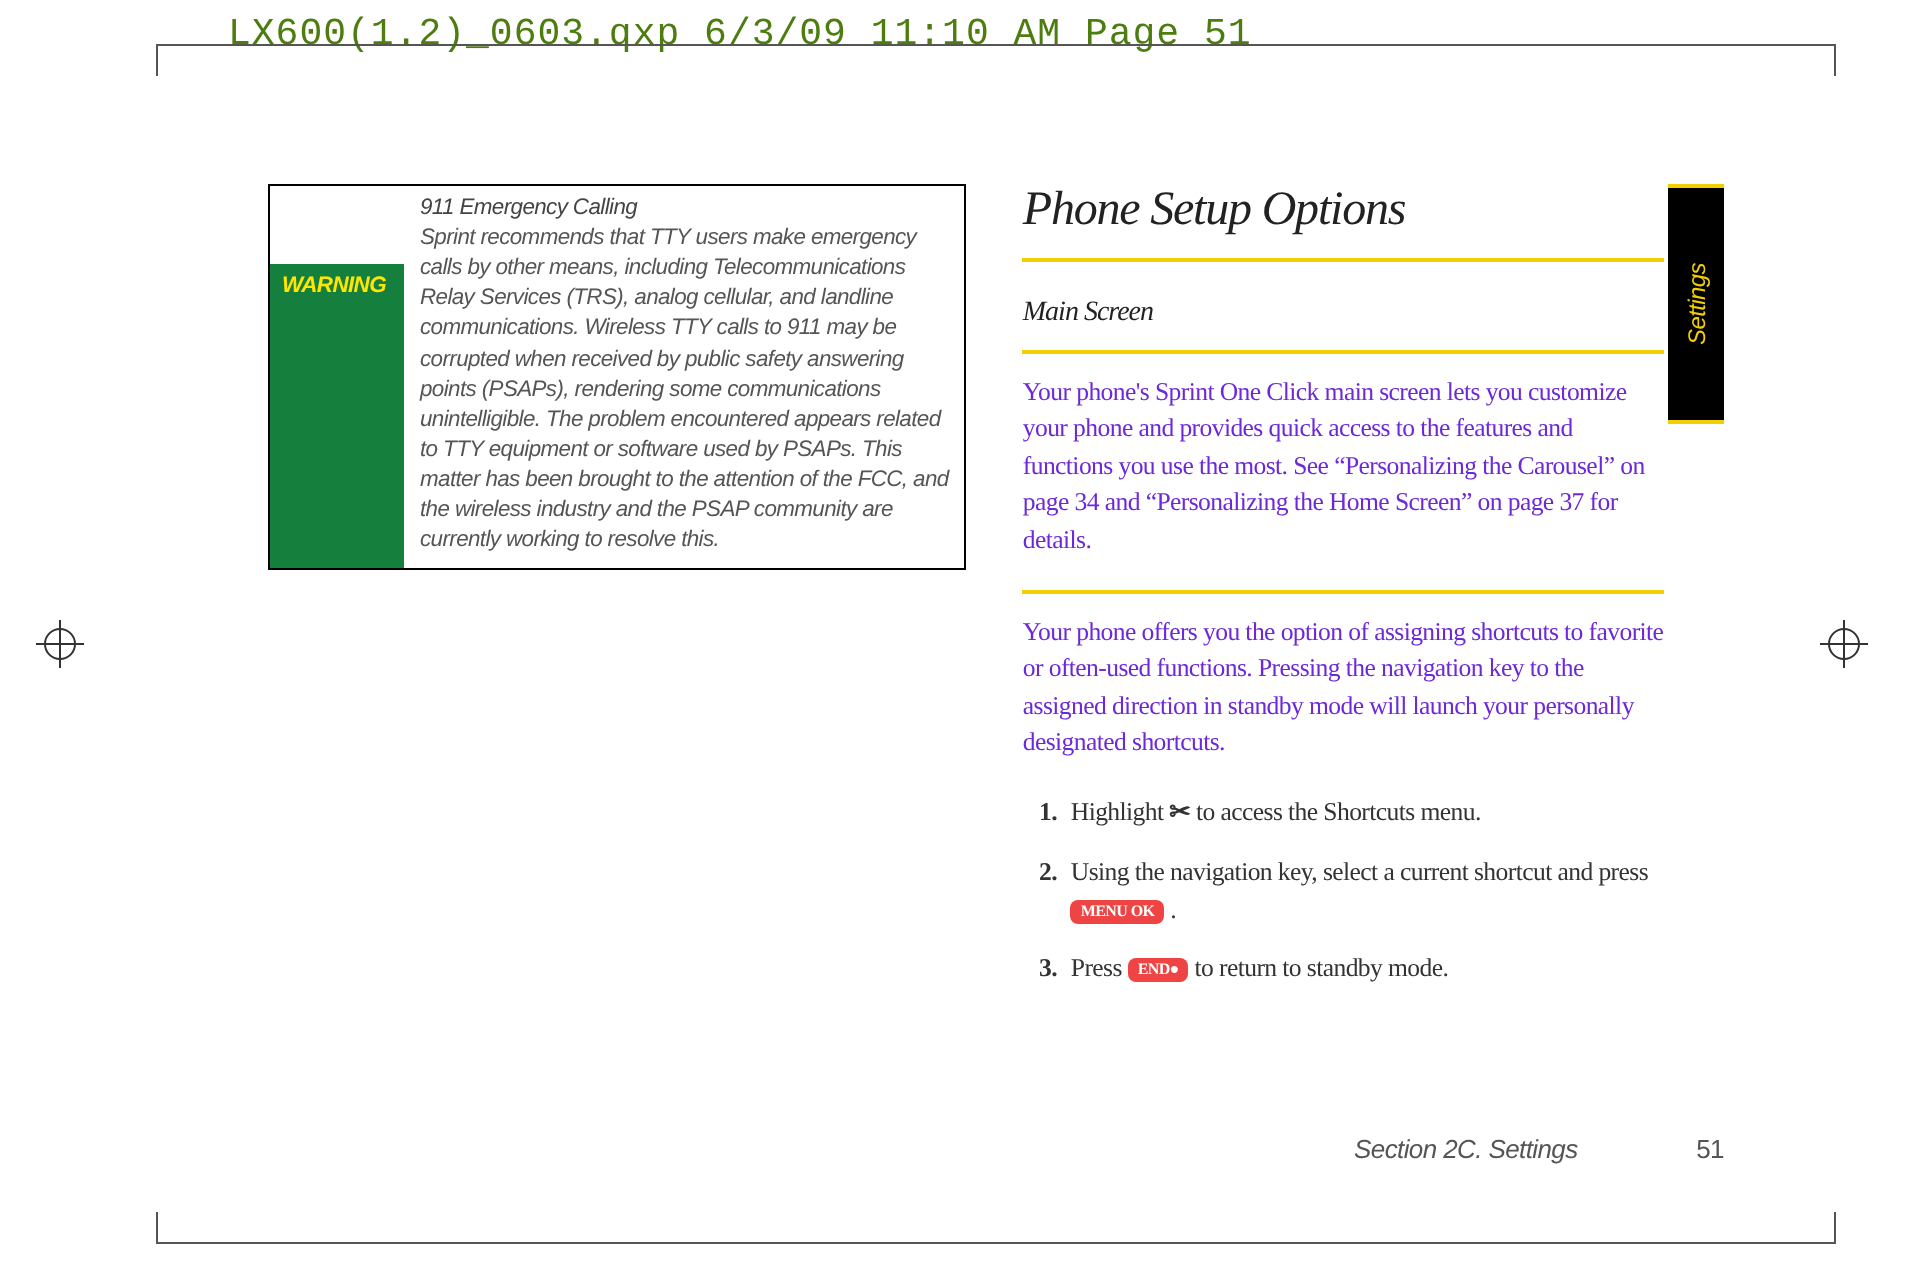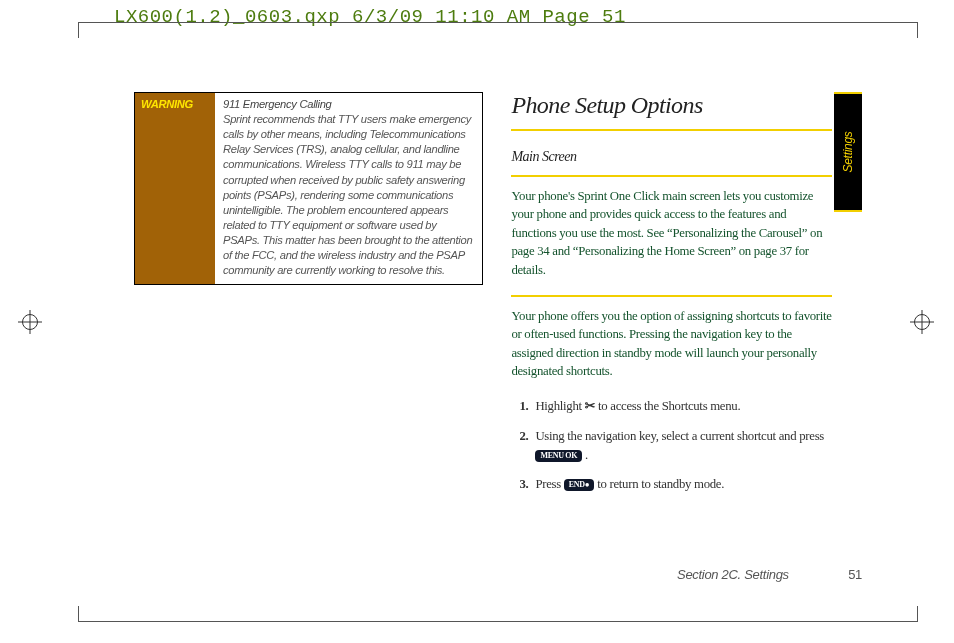--- a/index.html
+++ b/index.html
@@ -67,27 +67,28 @@
   .columns { display: flex; gap: 28px; }
   .col { flex: 1 1 50%; }
 
   .warning-box {
     display: flex;
     border: 1px solid #000;
     font-size: 11.2px;
     line-height: 1.35;
   }
   .warning-label {
-    background: #a16207;
+    background: #15803d;
     color: #ffe600;
     font-style: italic;
     font-weight: bold;
-    width: 80px;
+    width: 67px;
     padding: 4px 6px;
     letter-spacing: -0.3px;
+    margin-top: 39px;
   }
   .warning-body {
     flex: 1;
     padding: 4px 8px 6px 8px;
     font-style: italic;
     color: #555;
     letter-spacing: -0.3px;
   }
   .warning-body .lead { color: #444;  }
   
@@ -109,37 +110,37 @@
     color: #222;
     padding-bottom: 2px;
     margin-bottom: 8px;
   }
   .sub-rule {
     height: 1.5px; background: #f2cf00; margin-bottom: 10px; width: 100%;
   }
   .body-text {
     font-size: 12.8px;
     line-height: 1.45;
-    color: #14532d;
+    color: #6d28d9;
     letter-spacing: -0.3px;
     margin-bottom: 16px;
   }
   ol.steps {
     font-size: 12.8px;
     color: #333;
     letter-spacing: -0.3px;
     line-height: 1.5;
     padding-left: 20px;
   }
   ol.steps li { margin-bottom: 10px; padding-left: 4px; }
   ol.steps li::marker { font-weight: bold; }
 
   .ikey {
     display: inline-block;
-    background: #0f172a; color: #fff;
+    background: #ef4444; color: #fff;
     font-size: 8px; font-weight: bold;
     border-radius: 4px;
     padding: 1px 5px;
     vertical-align: middle;
     line-height: 1.2;
     min-width: 18px;
     text-align: right;
   }
   .itool {
     display: inline-block;

